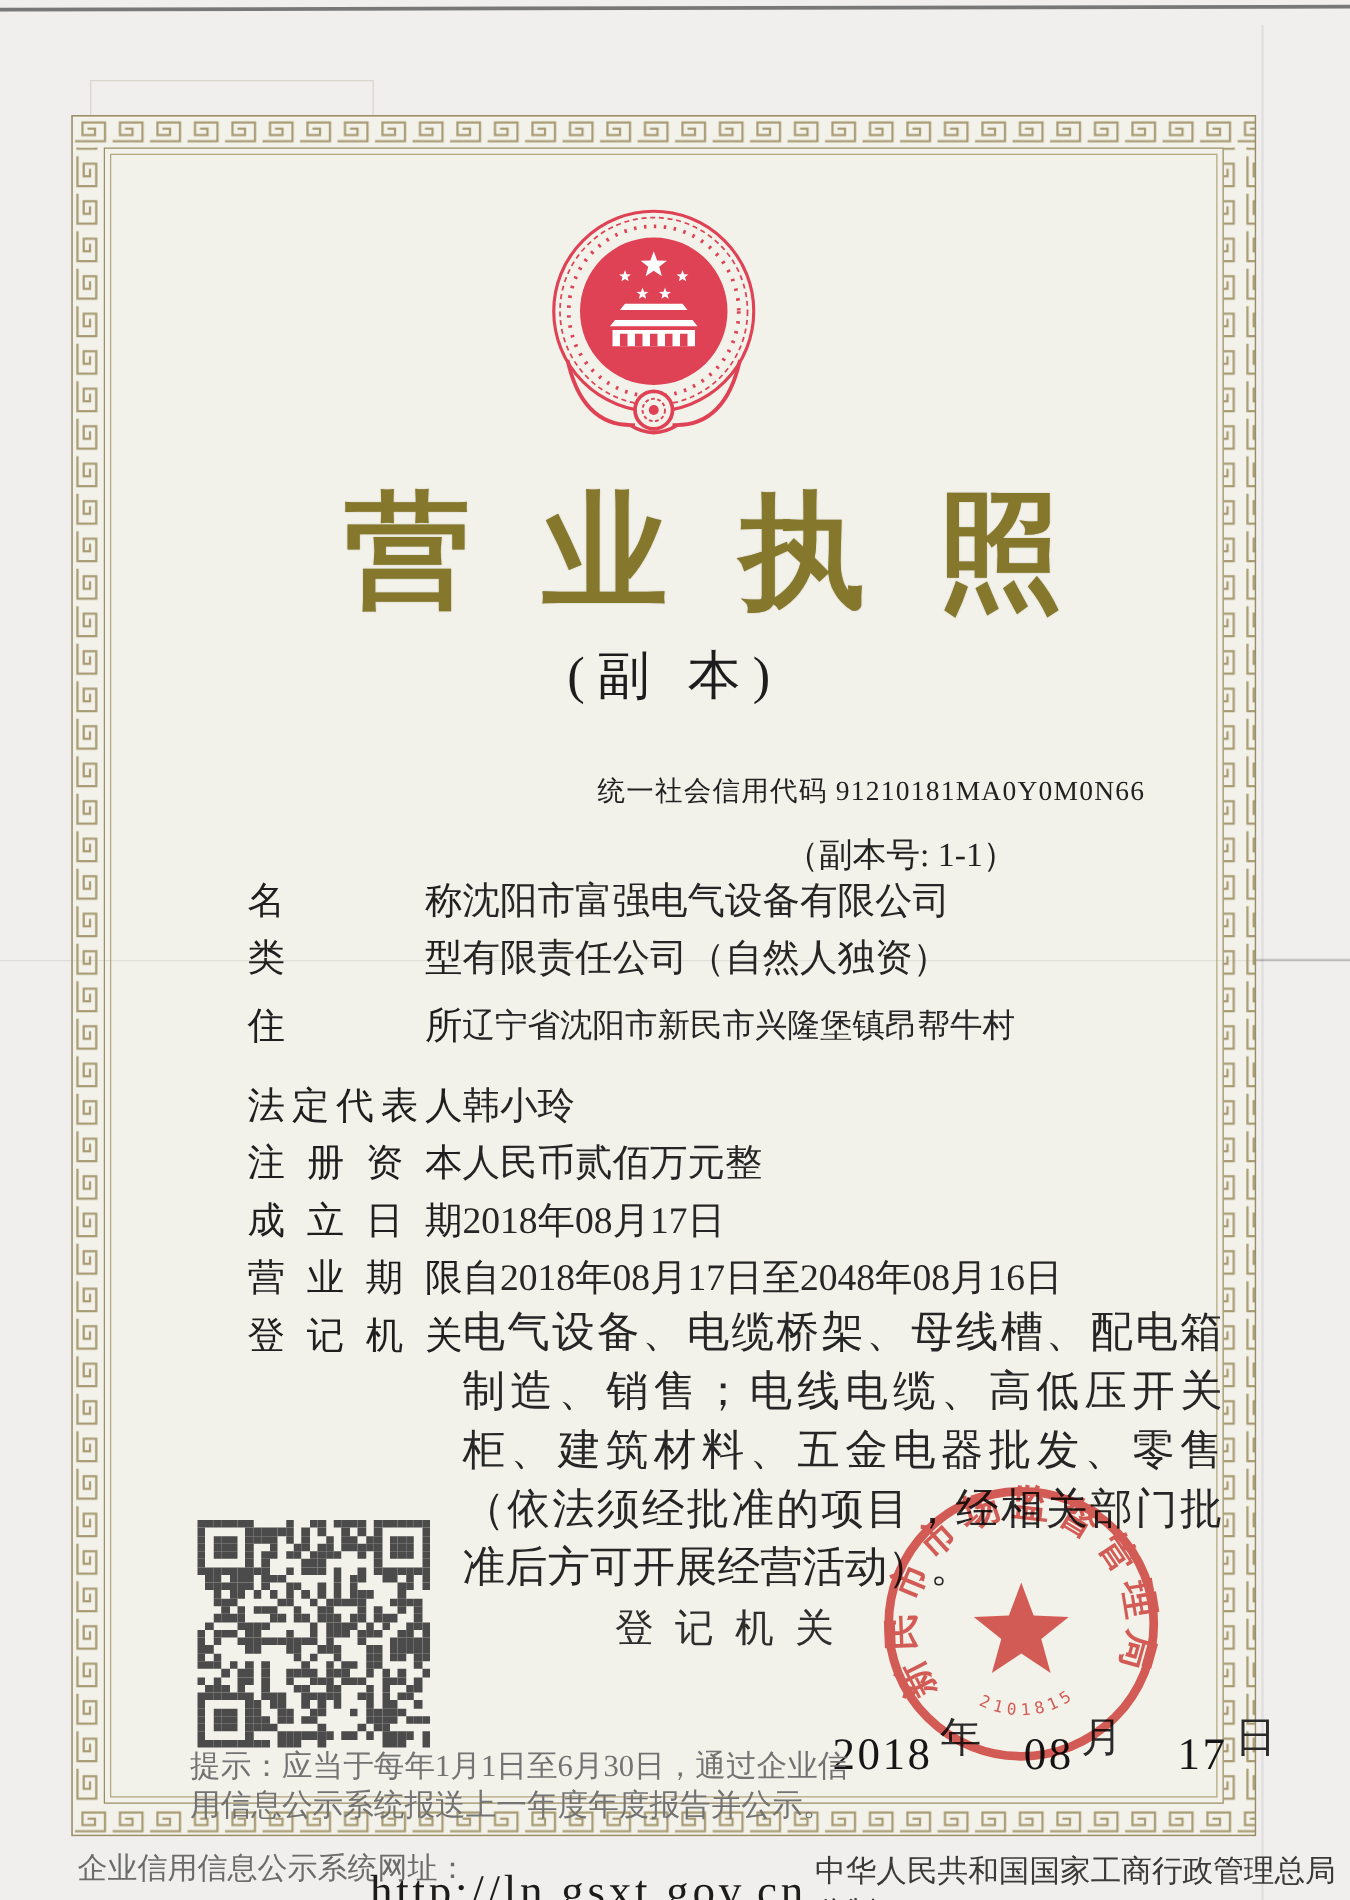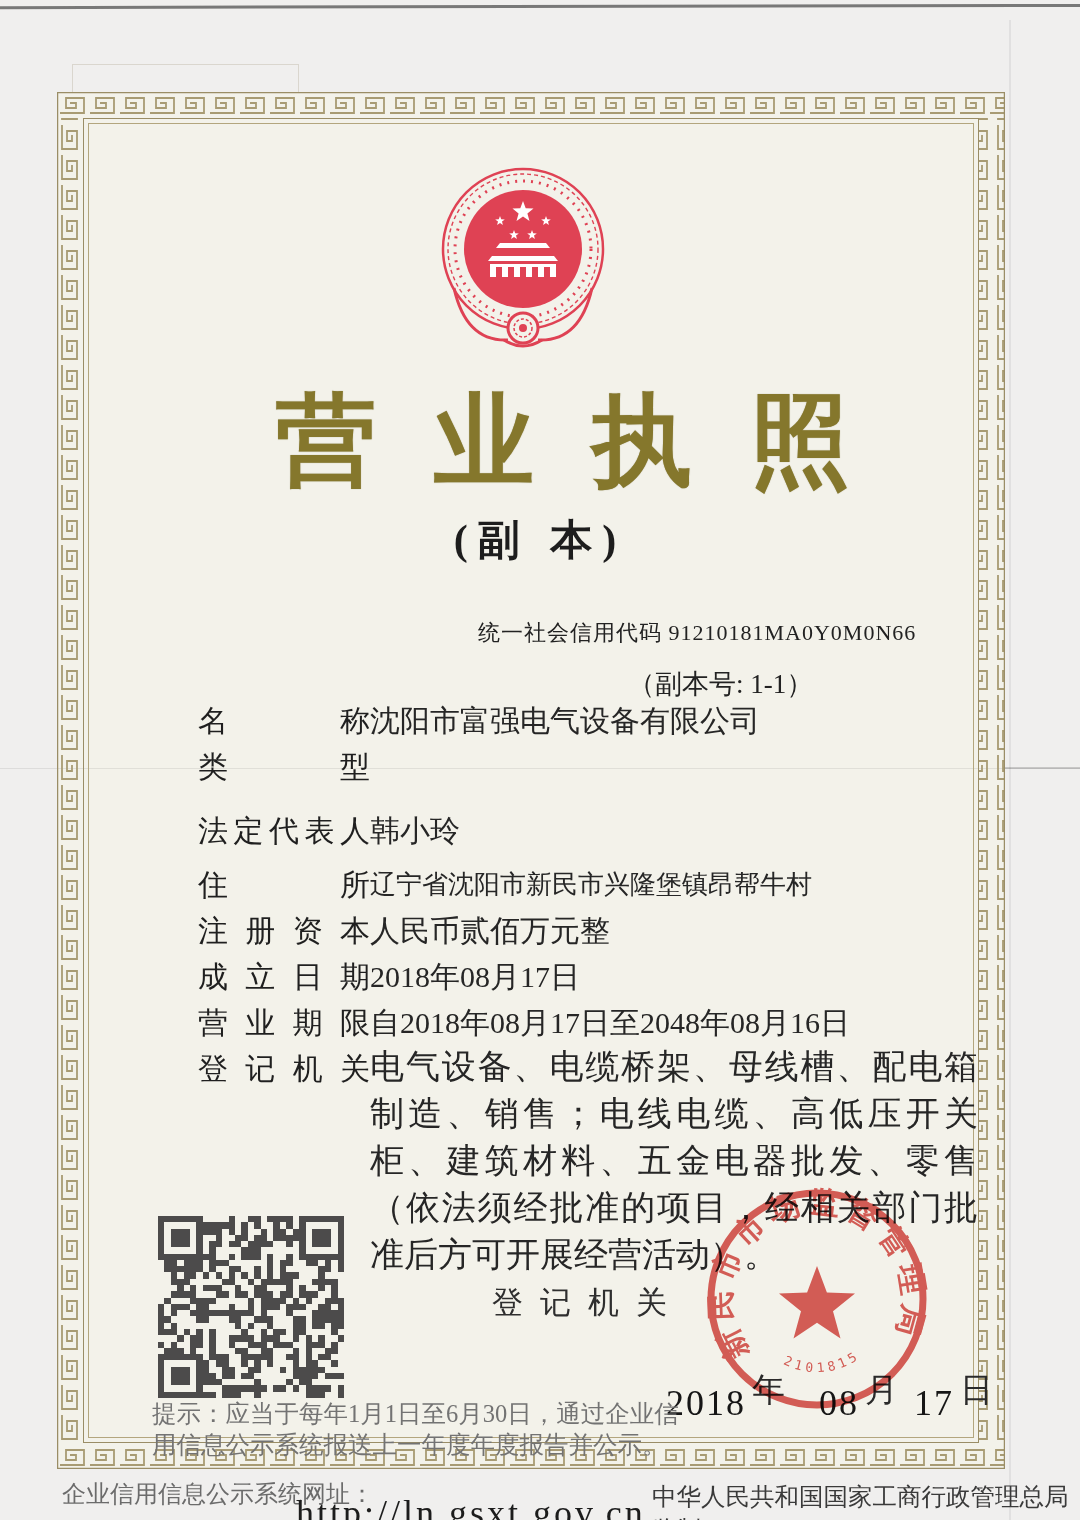--- a/index.html
+++ b/index.html
@@ -20,21 +20,21 @@
   
   .interior{position:absolute;left:58px;top:93px;width:946px;height:1375px;background:#f3f2ea;}
   .frame-svg{position:absolute;left:57px;top:92px;z-index:2;}
   
   .emblem{position:absolute;left:438px;top:156px;width:170px;height:212px;z-index:3;}
   
   .title{position:absolute;left:0;top:375px;width:1080px;margin:0;text-align:center;z-index:3;
     font-size:100px;font-weight:bold;color:#85772c;letter-spacing:58px;text-indent:58px;
     text-shadow:0 0 1px rgba(90,80,20,.5);padding-left:23px;}
   .subtitle{position:absolute;left:0;top:512px;width:1080px;text-align:center;z-index:3;
-    font-size:42px;font-weight:bold;color:#1d1d1d;letter-spacing:10px;}
+    font-size:42px;font-weight:normal;color:#1d1d1d;letter-spacing:10px;}
   .credit-line{position:absolute;left:478px;top:618px;z-index:3;font-size:22px;color:#222;letter-spacing:1px;white-space:nowrap;}
   .copy-line{position:absolute;left:628px;top:666px;z-index:3;font-size:27px;color:#222;}
   
   .fields{position:absolute;left:198px;top:698px;width:790px;z-index:3;}
   .frow{display:flex;align-items:flex-start;line-height:46px;}
   .frow .flabel{flex:0 0 172px;font-size:30px;color:#1f1f1f;text-align:justify;text-align-last:justify;}
   .frow .fvalue{font-size:30px;color:#262626;}
   .frow.addr{margin-top:8px;}
   .frow.addr .fvalue{font-size:26px;}
   .frow.legal{margin-top:18px;}
@@ -47,21 +47,21 @@
   
   .note{position:absolute;left:152px;top:1398px;width:560px;z-index:5;
     font-size:24.5px;line-height:31px;color:#737373;white-space:pre-line;}
   
   .regauth{position:absolute;left:492px;top:1282px;z-index:3;font-size:31px;color:#2e2e2e;letter-spacing:17px;}
   .seal{position:absolute;left:700px;top:1182px;width:234px;height:234px;z-index:6;opacity:.88;mix-blend-mode:multiply;}
   .dateline{position:absolute;left:666px;top:1382px;z-index:4;white-space:nowrap;}
   .dateline .num{font-size:36px;color:#161616;letter-spacing:2px;}
   .dateline .unit{font-size:33px;color:#2a2a2a;position:relative;top:-14px;}
   .dl-g1{margin-left:6px;} .dl-g2{margin-left:34px;} .dl-g3{margin-left:6px;}
-  .dl-g4{margin-left:16px;} .dl-g5{margin-left:6px;}
+  .dl-g4{margin-left:44px;} .dl-g5{margin-left:6px;}
   
   .foot-label{position:absolute;left:62px;top:1478px;z-index:3;font-size:24px;color:#6b6b6b;}
   .foot-url{position:absolute;left:296px;top:1492px;z-index:3;font-size:36px;color:#1c1c1c;letter-spacing:3px;}
   .foot-issuer{position:absolute;left:652px;top:1480px;z-index:3;font-size:24.5px;color:#3a3a3a;}
 </style>
 </head>
 <body>
 
 <div class="page">
 
@@ -135,28 +135,29 @@
   </div>
   <div class="copy-line">（副本号: 1-1）</div>
 
   <div class="fields">
     <div class="frow">
       <span class="flabel">名称</span>
       <span class="fvalue">沈阳市富强电气设备有限公司</span>
     </div>
     <div class="frow">
       <span class="flabel">类型</span>
+      <span class="fvalue">有限责任公司（自然人独资）</span>
+    </div>
+    <div class="frow addr">
+      <span class="flabel">住所</span>
+      <span class="fvalue">辽宁省沈阳市新民市兴隆堡镇昂帮牛村</span>
     </div>
     <div class="frow legal">
       <span class="flabel">法定代表人</span>
       <span class="fvalue">韩小玲</span>
-    </div>
-    <div class="frow addr">
-      <span class="flabel">住所</span>
-      <span class="fvalue">辽宁省沈阳市新民市兴隆堡镇昂帮牛村</span>
     </div>
     <div class="frow">
       <span class="flabel">注册资本</span>
       <span class="fvalue">人民币贰佰万元整</span>
     </div>
     <div class="frow">
       <span class="flabel">成立日期</span>
       <span class="fvalue">2018年08月17日</span>
     </div>
     <div class="frow">

